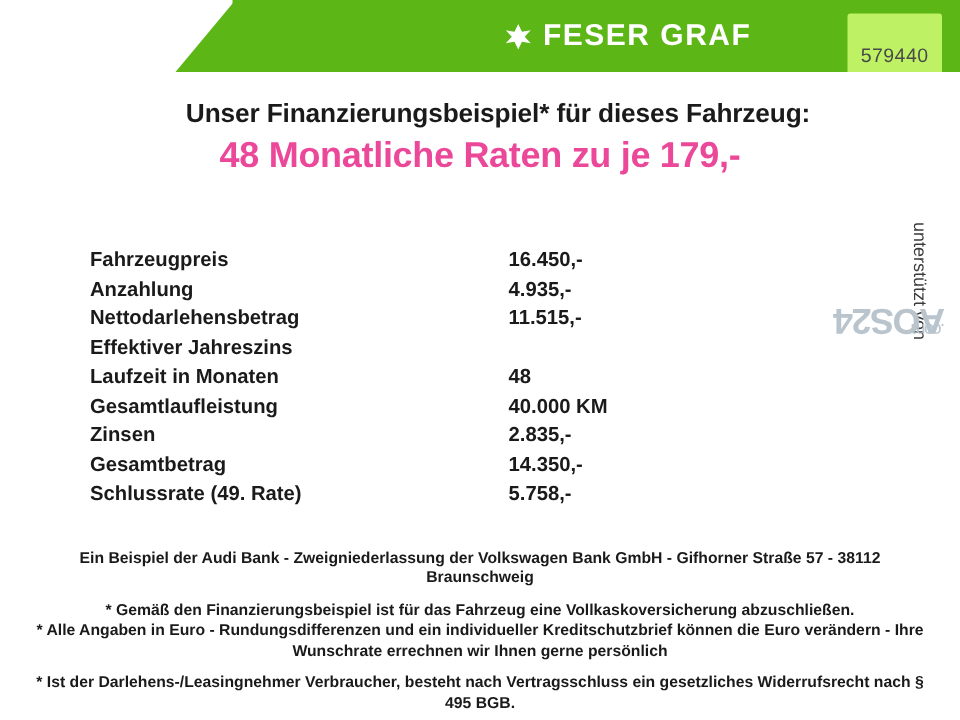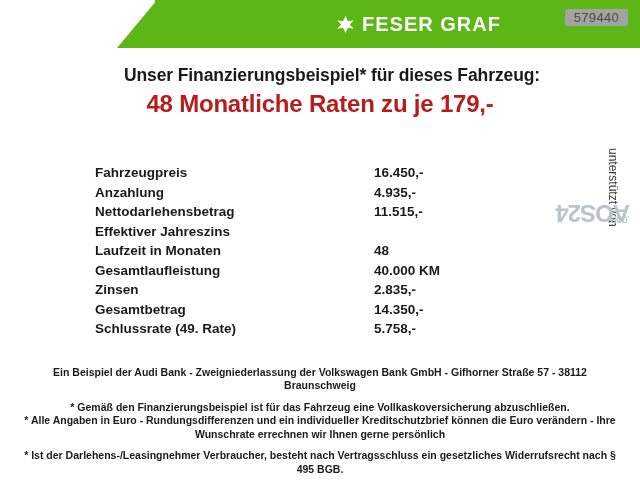--- a/index.html
+++ b/index.html
@@ -58,52 +58,52 @@
     display: inline-block;
     width: 19px;
     height: 19px;
     position: relative;
   }
   .brand-mark svg { display: block; }
   .order-box {
     position: absolute;
     top: 9px;
     right: 12px;
-    background: #a3a3a3;
+    background: #bef264;
     color: #4a4a4a;
     font-size: 13px;
-    padding: 1px 9px;
+    padding: 20px 9px;
     border-radius: 2px;
     letter-spacing: 0.3px;
   }
 
   
   .title-block {
     text-align: center;
     margin-top: 17px;
   }
   .title-main {
     font-size: 17.5px;
     font-weight: bold;
     color: #1a1a1a;
     letter-spacing: -0.1px;
     padding-left: 24px;
   }
   .title-sub {
     font-size: 24px;
     font-weight: bold;
-    color: #b91c1c;
+    color: #ec4899;
     margin-top: 4px;
     letter-spacing: -0.2px;
   }
 
   
   .table-wrap {
     margin-top: 45px;
-    padding-left: 95px;
+    padding-left: 60px;
   }
   .row {
     display: flex;
     line-height: 19.5px;
     font-size: 13.5px;
     font-weight: bold;
     color: #1a1a1a;
   }
   .row .label { width: 239px; }
   .row .value { width: 200px; margin-left: 40px; }

